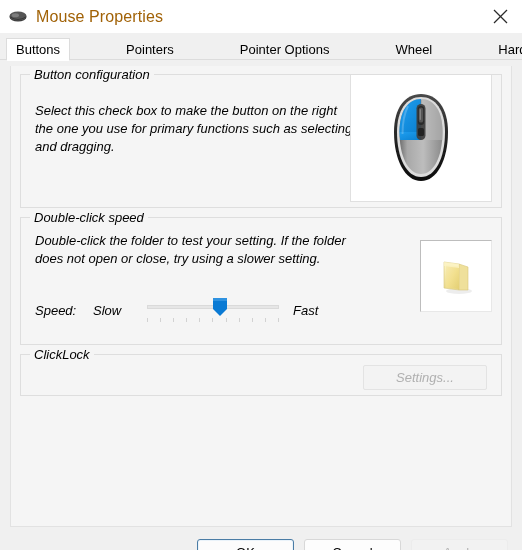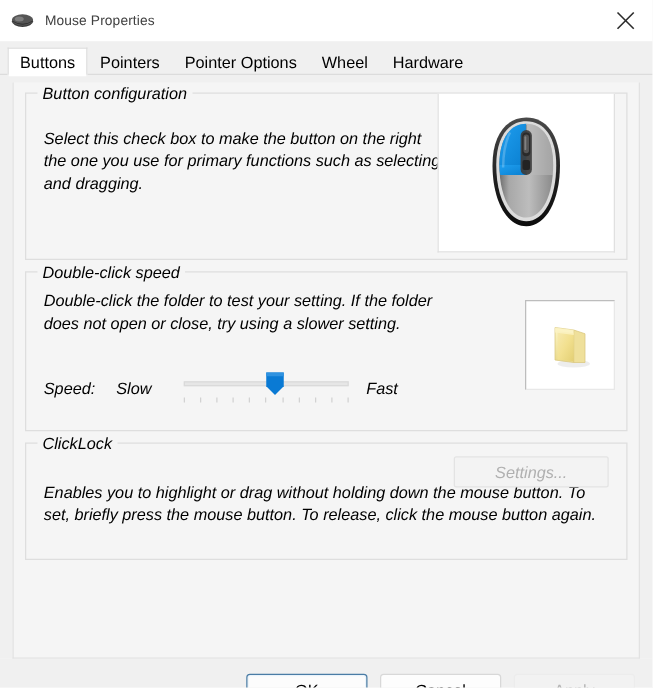--- a/index.html
+++ b/index.html
@@ -29,22 +29,22 @@
     width: 20px;
     height: 20px;
     margin-left: 8px;
     margin-right: 8px;
     flex: 0 0 auto;
     display: flex;
     align-items: center;
     justify-content: center;
   }
   .titlebar-title {
-    font-size: 11px;
-    color: #404040;
+    font-size: 16px;
+    color: #a16207;
     letter-spacing: 0.1px;
   }
   .titlebar-close {
     position: absolute;
     right: 0;
     top: 0;
     width: 44px;
     height: 33px;
     display: flex;
     align-items: center;
@@ -55,20 +55,21 @@
 
   
   .tabstrip {
     height: 27px;
     background: #f0f0f0;
     display: flex;
     align-items: flex-end;
     padding-left: 6px;
     box-sizing: border-box;
     position: relative;
+    gap: 46px;
   }
   .tabstrip::after {
     content: "";
     position: absolute;
     left: 0; right: 0; bottom: 0;
     height: 1px;
     background: #dcdcdc;
   }
   .tab {
     height: 22px;
@@ -464,21 +465,20 @@
       </div>
     </div>
 
     <div class="group" id="group-clicklock">
       <div class="group-title">ClickLock</div>
       <div class="group-body">
 
 
         <div class="settings-btn">Settings...</div>
 
-        <div class="desc" id="desc-clicklock">Enables you to highlight or drag without holding down the mouse button. To set, briefly press the mouse button. To release, click the mouse button again.</div>
 
       </div>
     </div>
 
   </div>
 </div>
 
 <div class="footer">
   <div class="btn primary">OK</div>
   <div class="btn">Cancel</div>

